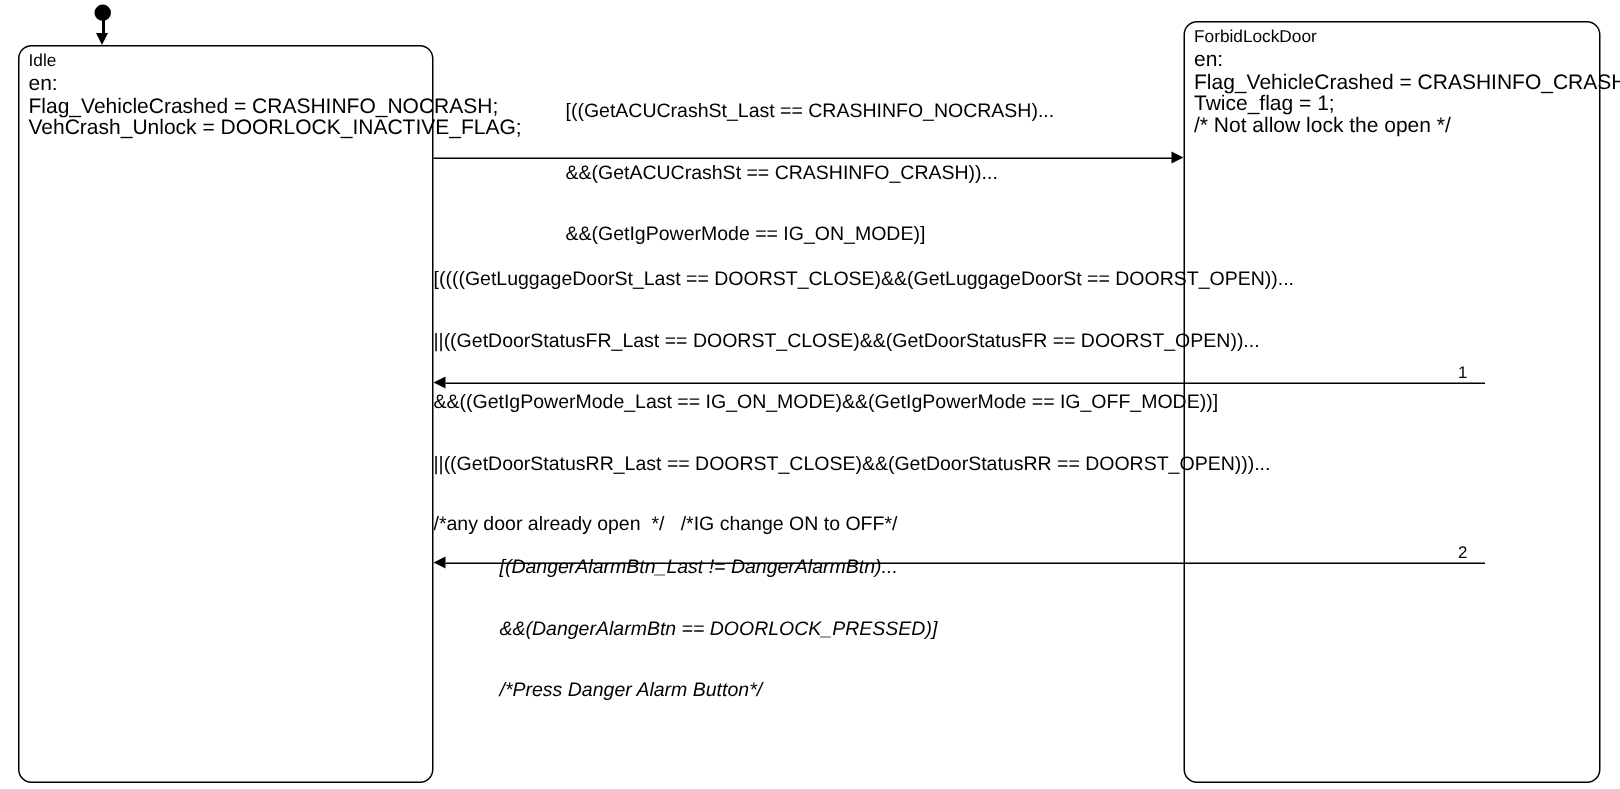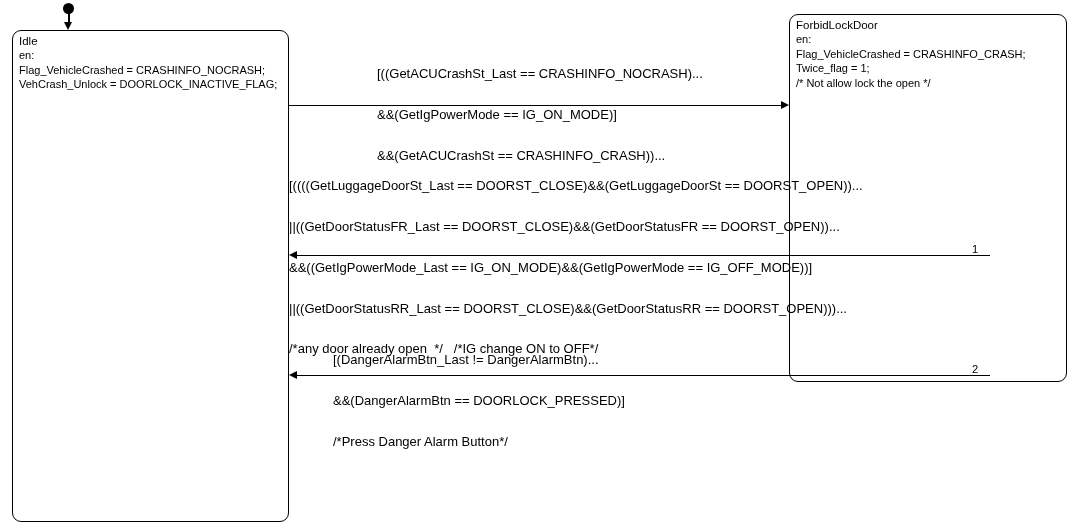--- a/index.html
+++ b/index.html
@@ -30,21 +30,21 @@
     left: 6px;
     top: 3px;
     right: 6px;
   }
   .state-name {
     font-size: 11.5px;
     line-height: 14px;
     white-space: nowrap;
   }
   .state-body {
-    font-size: 11px;
+    font-size: 14px;
     line-height: 14.5px;
     white-space: pre;
   }
 
   
   .init-dot {
     position: absolute;
     width: 11px;
     height: 11px;
     border-radius: 50%;
@@ -112,51 +112,51 @@
 
   <div class="state" style="left:12px; top:30px; width:277px; height:492px;">
     <div class="state-inner">
       <div class="state-name">Idle</div>
       <div class="state-body">en:</div>
       <div class="state-body line">Flag_VehicleCrashed = CRASHINFO_NOCRASH;</div>
       <div class="state-body line">VehCrash_Unlock = DOORLOCK_INACTIVE_FLAG;</div>
     </div>
   </div>
 
-  <div class="state" style="left:789px; top:14px; width:278px; height:368px;">
+  <div class="state" style="left:789px; top:14px; width:278px; height:508px;">
     <div class="state-inner">
       <div class="state-name">ForbidLockDoor</div>
       <div class="state-body">en:</div>
       <div class="state-body line">Flag_VehicleCrashed = CRASHINFO_CRASH;</div>
       <div class="state-body line">Twice_flag = 1;</div>
       <div class="state-body line">/* Not allow lock the open */</div>
     </div>
   </div>
 
   <div class="hline" style="left:289px; top:105px; width:498px;"></div>
   <div class="arrow-right" style="left:781px; top:101px;"></div>
   <div class="label" style="left:377px; top:40px;">
     <div class="line">[((GetACUCrashSt_Last == CRASHINFO_NOCRASH)...</div>
+    <div class="line">&amp;&amp;(GetACUCrashSt == CRASHINFO_CRASH))...</div>
     <div class="line">&amp;&amp;(GetIgPowerMode == IG_ON_MODE)]</div>
-    <div class="line">&amp;&amp;(GetACUCrashSt == CRASHINFO_CRASH))...</div>
   </div>
 
   <div class="hline" style="left:297px; top:255px; width:693px;"></div>
   <div class="arrow-left" style="left:289px; top:251px;"></div>
   <div class="label" style="left:289px; top:152px;">
     <div class="line">[((((GetLuggageDoorSt_Last == DOORST_CLOSE)&amp;&amp;(GetLuggageDoorSt == DOORST_OPEN))...</div>
     <div class="line">||((GetDoorStatusFR_Last == DOORST_CLOSE)&amp;&amp;(GetDoorStatusFR == DOORST_OPEN))...</div>
     <div class="line">&amp;&amp;((GetIgPowerMode_Last == IG_ON_MODE)&amp;&amp;(GetIgPowerMode == IG_OFF_MODE))]</div>
     <div class="line">||((GetDoorStatusRR_Last == DOORST_CLOSE)&amp;&amp;(GetDoorStatusRR == DOORST_OPEN)))...</div>
     <div class="line">/*any door already open  */   /*IG change ON to OFF*/</div>
   </div>
   <div class="tnum" style="left:972px; top:243px;">1</div>
 
   <div class="hline" style="left:297px; top:375px; width:693px;"></div>
   <div class="arrow-left" style="left:289px; top:371px;"></div>
-  <div class="label" style="left:333px; top:326px;">
+  <div class="label" style="left:333px; top:344px;font-style:italic;">
     <div class="line">[(DangerAlarmBtn_Last != DangerAlarmBtn)...</div>
     <div class="line">&amp;&amp;(DangerAlarmBtn == DOORLOCK_PRESSED)]</div>
     <div class="line">/*Press Danger Alarm Button*/</div>
   </div>
   <div class="tnum" style="left:972px; top:363px;">2</div>
 
 </div>
 
 </body></html>

